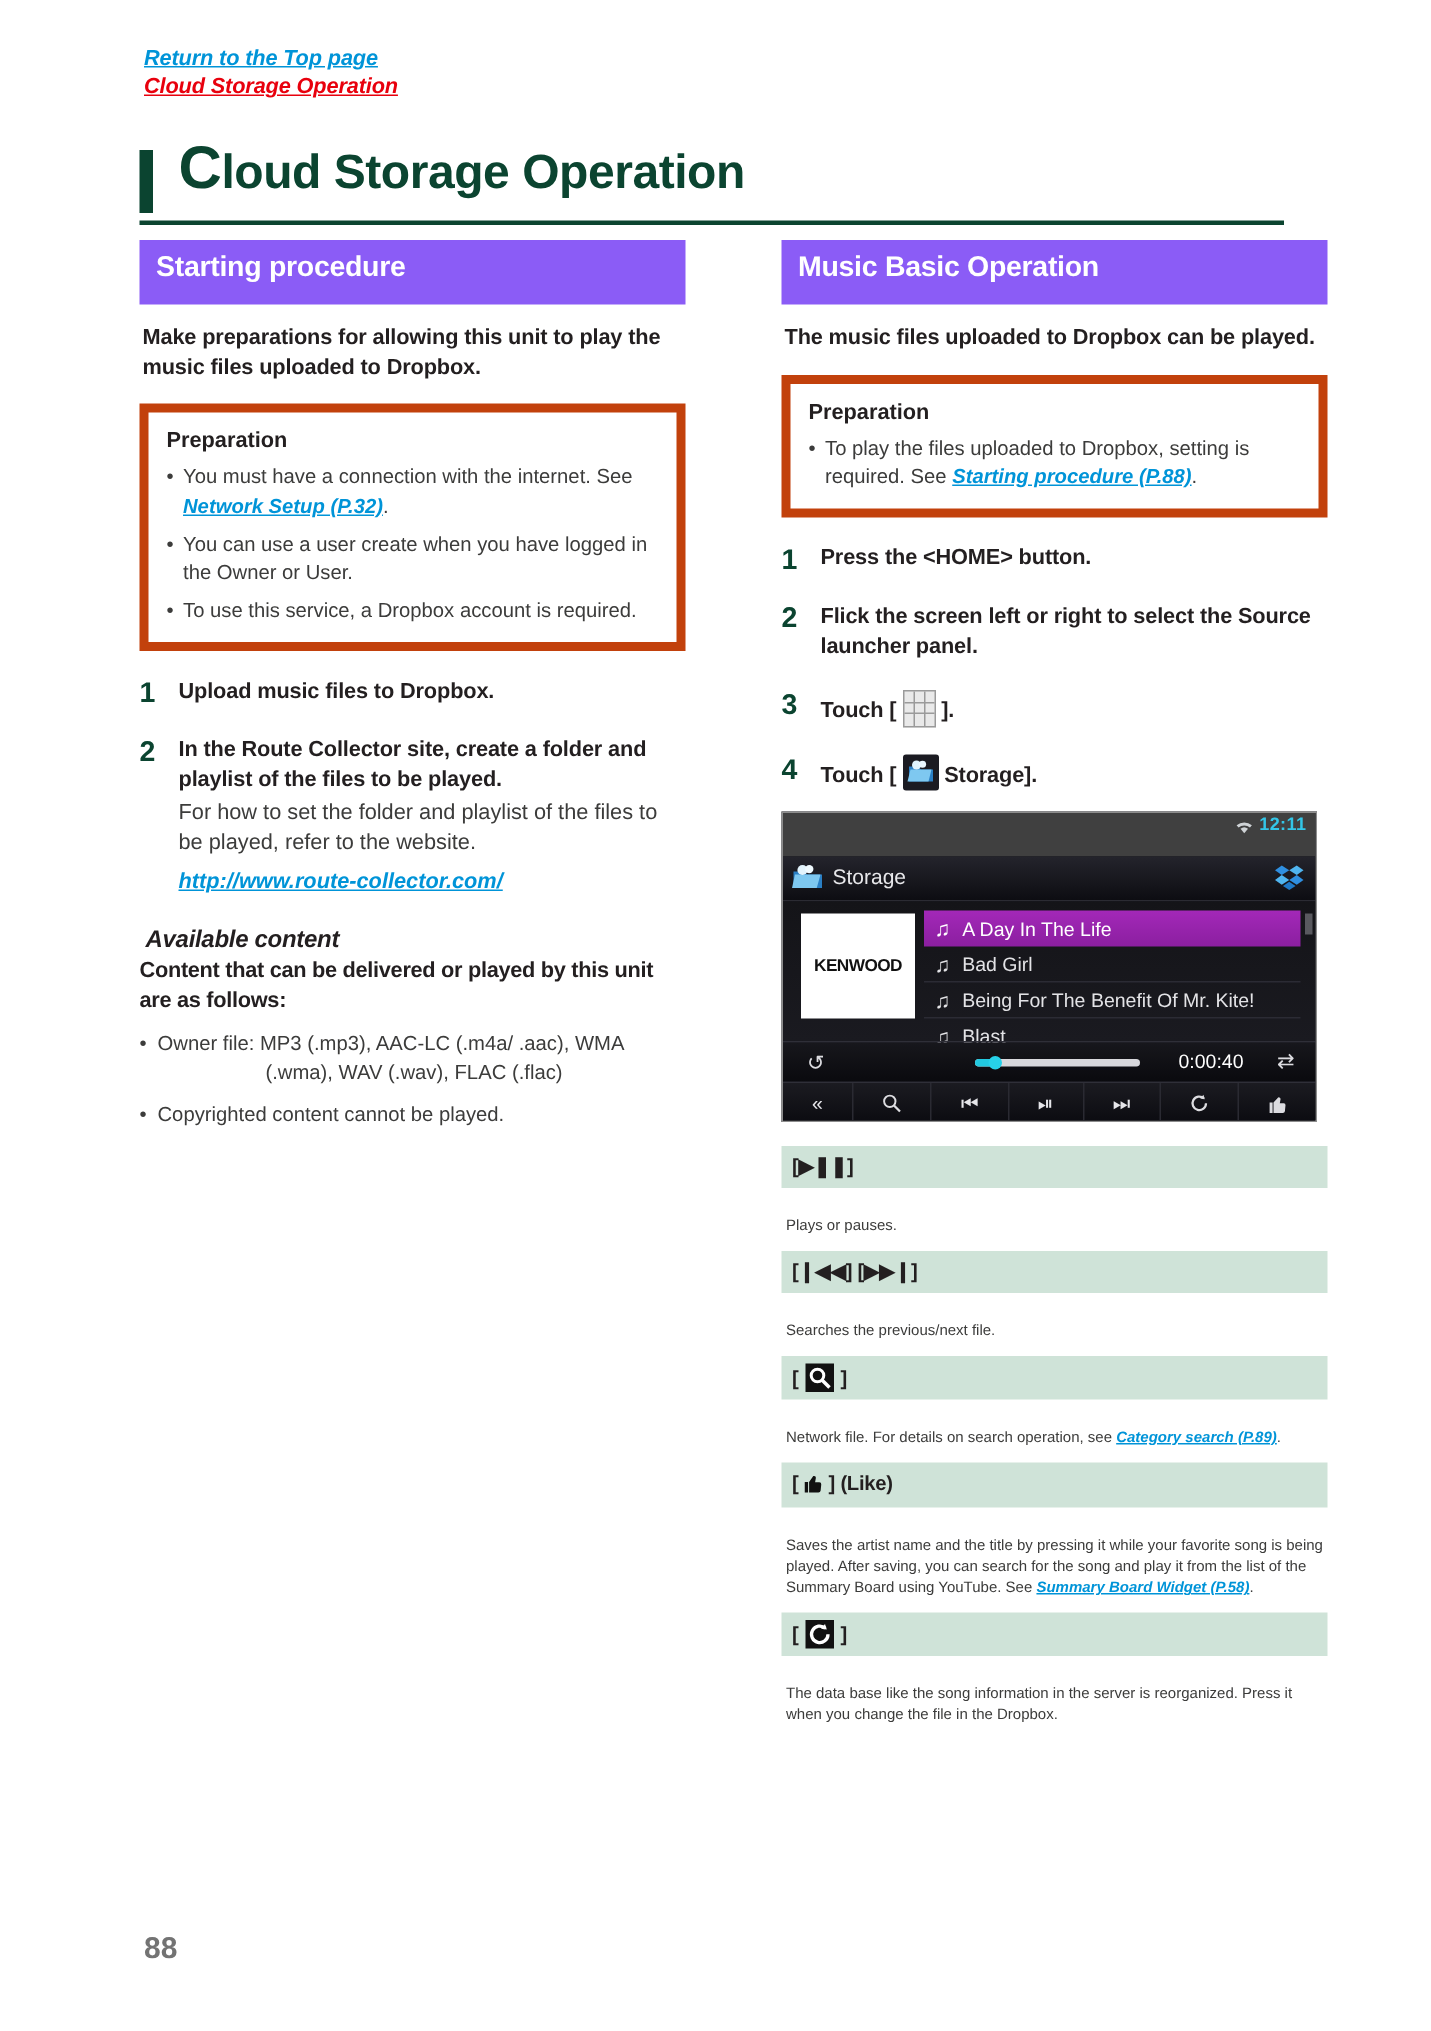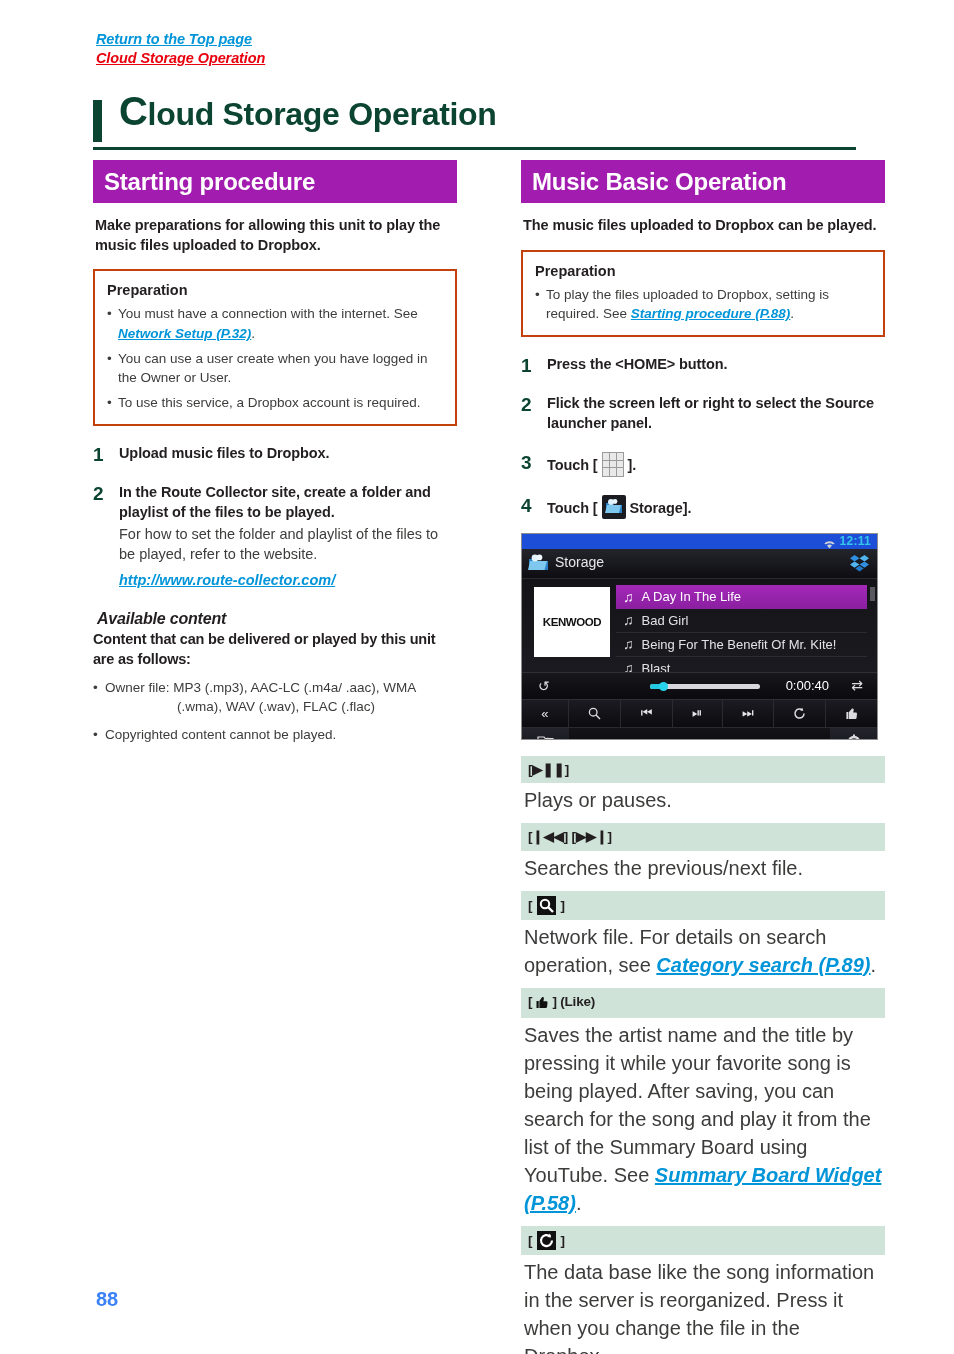--- a/index.html
+++ b/index.html
@@ -82,41 +82,41 @@
   
   .col {
     position: absolute;
     width: 364px;
     top: 160px;
   }
   .col-left  { left: 93px; }
   .col-right { left: 501px; margin-left: 20px; }
 
   .sec-head {
-    background: #a21caf;
+    background: #8b5cf6;
     color: #ffffff;
-    font-size: 24px;
+    font-size: 19px;
     font-weight: bold;
     letter-spacing: -0.2px;
     padding: 8px 11px 9px 11px;
     box-sizing: border-box;
     height: 43px;
   }
 
   .lead {
     font-size: 14.5px;
     font-weight: bold;
     line-height: 1.36;
     margin: 13px 0 0 2px;
     letter-spacing: -0.1px;
   }
 
   
   .prep-box {
-    border: 2px solid #c2410c;
+    border: 6px solid #c2410c;
     margin-top: 14px;
     padding: 11px 12px 12px 12px;
     box-sizing: border-box;
   }
   .prep-title {
     font-size: 14.5px;
     font-weight: bold;
     margin-bottom: 5px;
   }
   .bullet-row {
@@ -233,22 +233,22 @@
     margin-top: 14px;
     width: 357px;
     height: 207px;
     background: #05050a;
     border: 1px solid #8d8d8d;
     box-sizing: border-box;
     overflow: hidden;
     font-family: "Liberation Sans", sans-serif;
   }
   .dev-status {
-    height: 15px;
-    background: #1d4ed8;
+    height: 29px;
+    background: #404040;
     position: relative;
   }
   .dev-clock {
     position: absolute;
     right: 6px; top: 0px;
     color: #33c6e8;
     font-size: 12px;
     font-weight: bold;
     letter-spacing: 0.3px;
   }
@@ -415,43 +415,43 @@
   .fn-head {
     background: #cfe3d8;
     font-size: 13.5px;
     font-weight: bold;
     padding: 5px 7px 5px 7px;
     box-sizing: border-box;
     letter-spacing: -0.2px;
     line-height: 1.3;
   }
   .fn-body {
-    font-size: 20px;
+    font-size: 10px;
     color: #3c3c3b;
     line-height: 1.4;
-    padding: 3px 3px 9px 3px;
+    padding: 19px 3px 9px 3px;
   }
   .blk-icon {
     display: inline-block;
     width: 19px; height: 19px;
     background: #111111;
     vertical-align: -5px;
     position: relative;
     margin: 0 1px;
   }
   .blk-icon svg { position: absolute; left: 2px; top: 2px; }
 
   
   .page-num {
     position: absolute;
     left: 96px;
     top: 1288px;
     font-size: 20px;
     font-weight: bold;
-    color: #3b82f6;
+    color: #737373;
   }
 </style>
 </head>
 <body>
 
 <div class="page">
 
   <div class="breadcrumbs">
     <span class="crumb crumb-top">Return to the Top page</span>
     <span class="crumb crumb-cur">Cloud Storage Operation</span>

